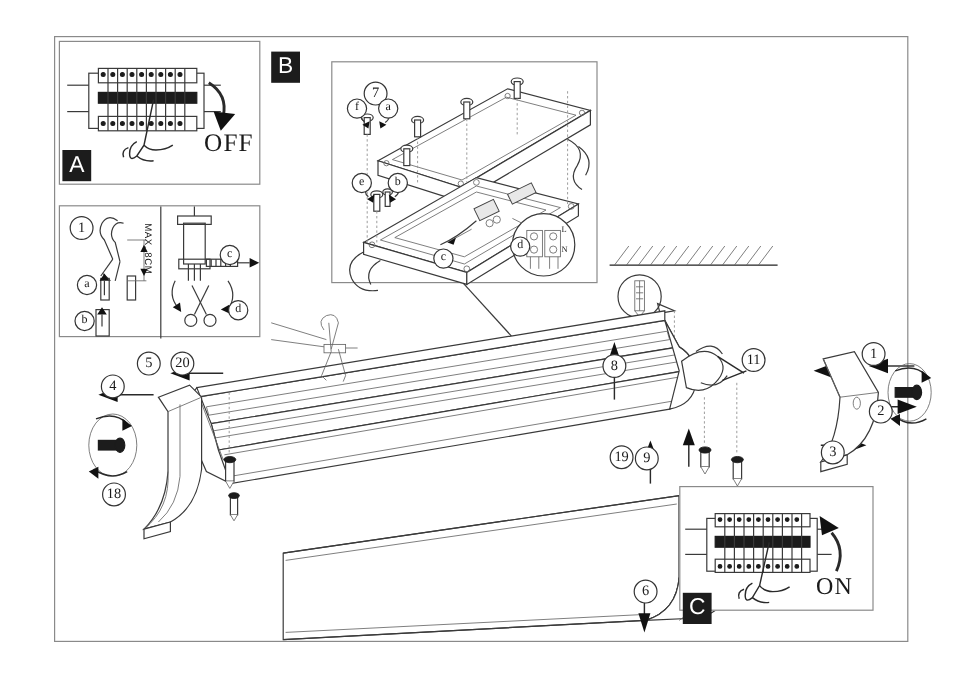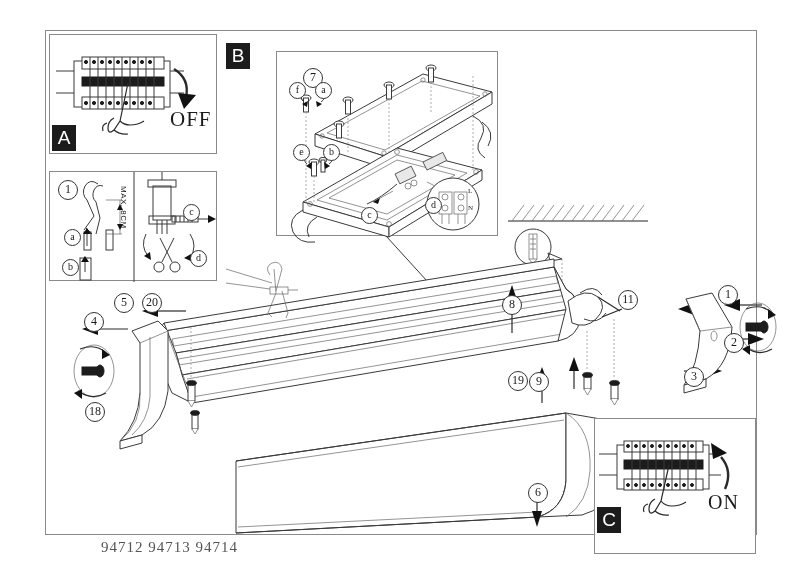--- a/index.html
+++ b/index.html
@@ -518,21 +518,21 @@
   <div class="circ n" style="left:482px;top:452px;">6</div>
   <div class="circ n" style="left:68px;top:262px;">5</div>
   <div class="circ n" style="left:96px;top:262px;">20</div>
   <div class="circ n" style="left:38px;top:281px;">4</div>
   <div class="circ n" style="left:39px;top:371px;">18</div>
   <div class="circ n" style="left:572px;top:259px;">11</div>
   <div class="circ n" style="left:672px;top:254px;">1</div>
   <div class="circ n" style="left:638px;top:336px;">3</div>
   <div class="circ n" style="left:678px;top:302px;">2</div>
 
-  <div class="box" style="left:548px;top:374px;width:162px;height:136px;margin-top:13px;">
+  <div class="box" style="left:520px;top:374px;width:162px;height:104px;">
     <svg width="162" height="118">
       <g transform="translate(16,22)">
         <rect class="ln" x="6" y="4" width="92" height="44"></rect>
         <rect class="fillw" x="13" y="0" width="79" height="11"></rect>
         <rect class="fillk" x="13" y="19" width="79" height="9"></rect>
         <rect class="fillw" x="13" y="38" width="79" height="11"></rect>
         <g class="ln">
           <line x1="21" y1="0" x2="21" y2="49"></line>
             <line x1="29" y1="0" x2="29" y2="49"></line>
           <line x1="37" y1="0" x2="37" y2="49"></line>
@@ -578,14 +578,13 @@
         <path d="M53 85 q-6 2 -4 8"></path>
       </g>
 
       <path class="ln2" d="M130 70 Q138 52 126 38" style="stroke-width:2.4;"></path>
       <polygon class="arw" points="116,24 132,34 118,40"></polygon>
     </svg>
     <div class="lbl" style="left:113px;top:72px;font-size:20px;letter-spacing:1px;">ON</div>
     <div class="badge" style="left:2px;top:88px;">C</div>
   </div>
 
-  <div class="pn">94712  94713  94714</div>
 </div>
 
 </body></html>

